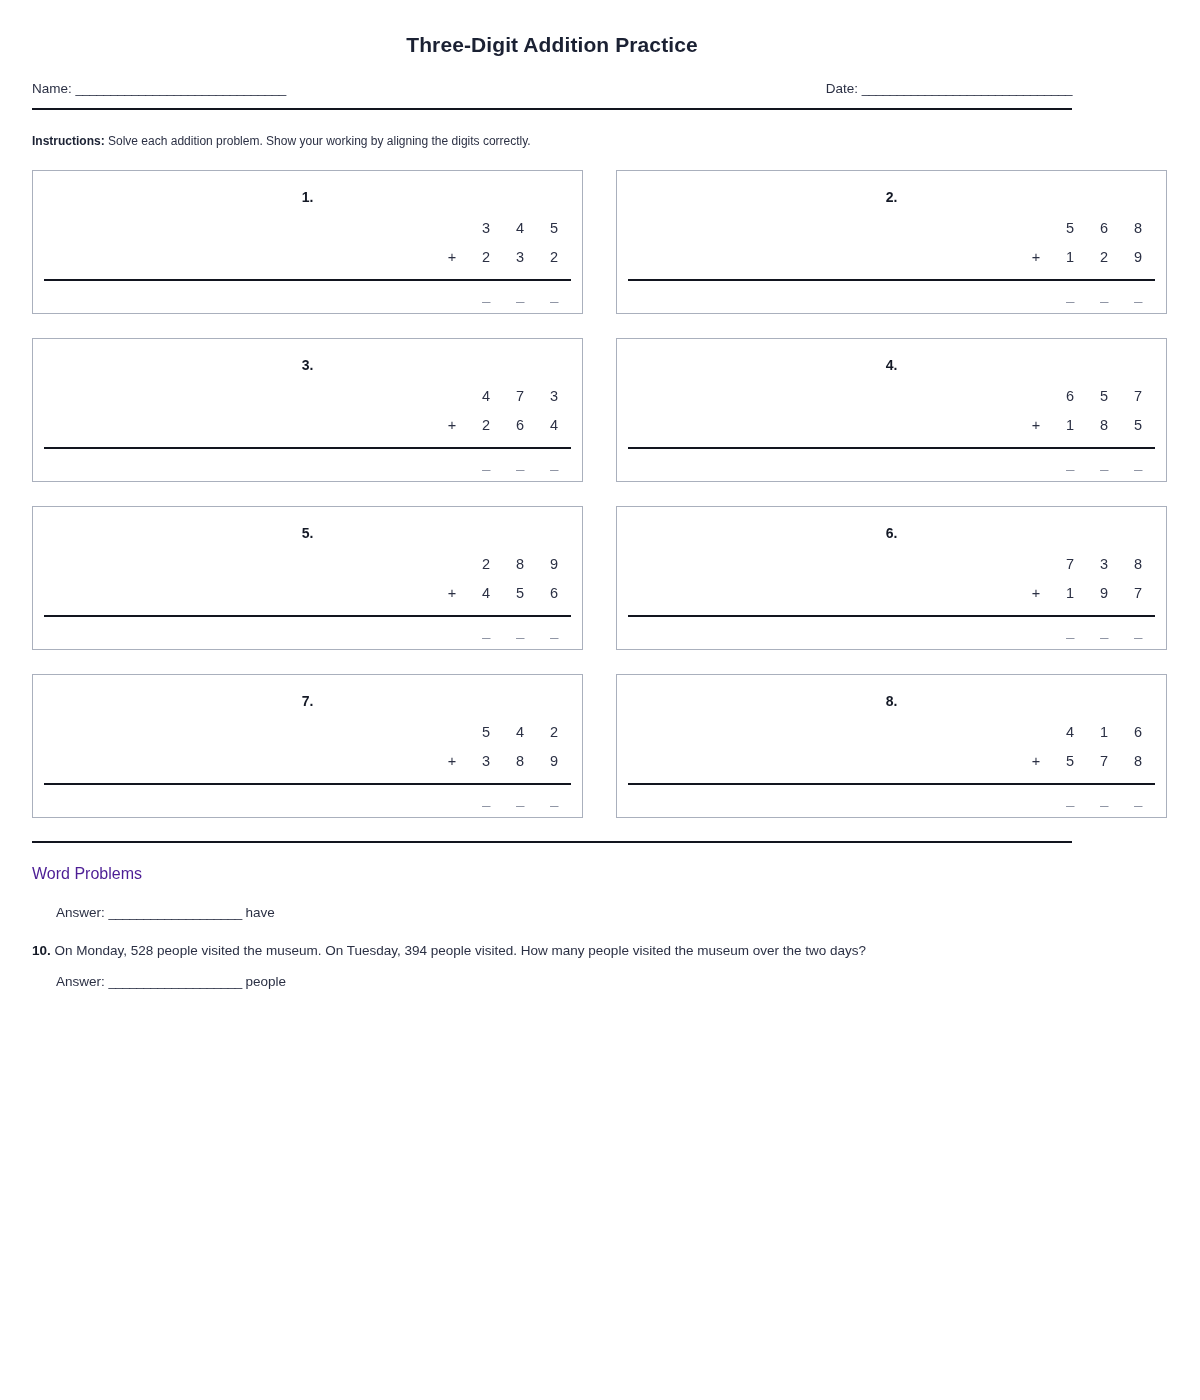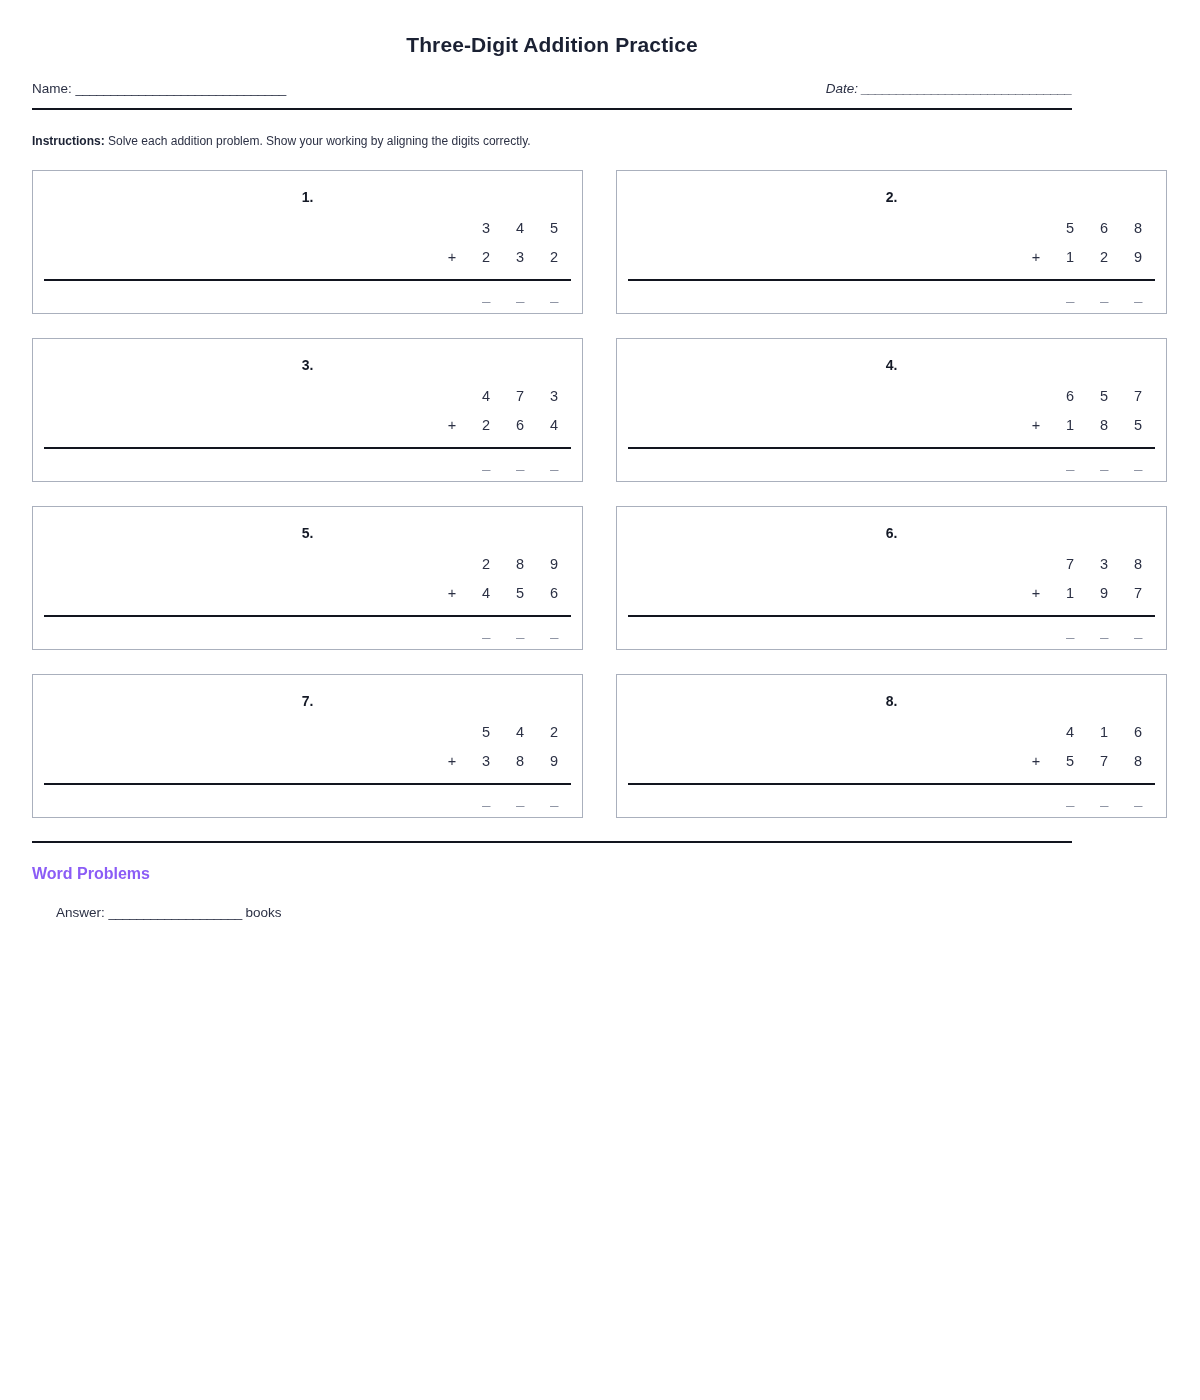--- a/index.html
+++ b/index.html
@@ -46,21 +46,20 @@
     color: #2b3044;
     white-space: nowrap;
     line-height: 1.1;
   }
   .id-field .blank-rule {
     letter-spacing: -0.5px;
     color: #2b3044;
   }
   .id-field.date-field {
     text-align: right;
-    font-style: italic;
   }
 
   .header-divider {
     border: 0;
     border-top: 2.5px solid #12151f;
     margin: 11px 0 0 0;
   }
 
   
   .instructions {
@@ -151,22 +150,22 @@
   
   .section-divider {
     border: 0;
     border-top: 2.5px solid #12151f;
     margin: 23px 0 0 0;
   }
 
   
   .section-heading {
     font-size: 16px;
-    font-weight: bold;
-    color: #8b5cf6;
+    font-weight: normal;
+    color: #4c1d95;
     margin-top: 22px;
   }
 
   .word-problem {
     margin-top: 22px;
   }
   .wp-text {
     font-size: 13.5px;
     color: #2b3044;
     line-height: 1.35;
@@ -404,19 +403,21 @@
         </div>
       </div>
     </div>
 
   <hr class="section-divider">
 
   <div class="section-heading">Word Problems</div>
 
   <div id="word-problems-list">
       <div class="word-problem">
-        <div class="wp-answer"><span>Answer:</span> <span class="blank-rule">___________________</span> <span>books</span></div>
+        <div class="wp-answer"><span>Answer:</span> <span class="blank-rule">___________________</span> <span>have</span></div>
       </div>
       <div class="word-problem">
+        <div class="wp-text"><span class="wp-num">10.</span> <span>On Monday, 528 people visited the museum. On Tuesday, 394 people visited. How many people visited the museum over the two days?</span></div>
+        <div class="wp-answer"><span>Answer:</span> <span class="blank-rule">___________________</span> <span>people</span></div>
       </div>
     </div>
 
 </div>
 
 </body></html>

